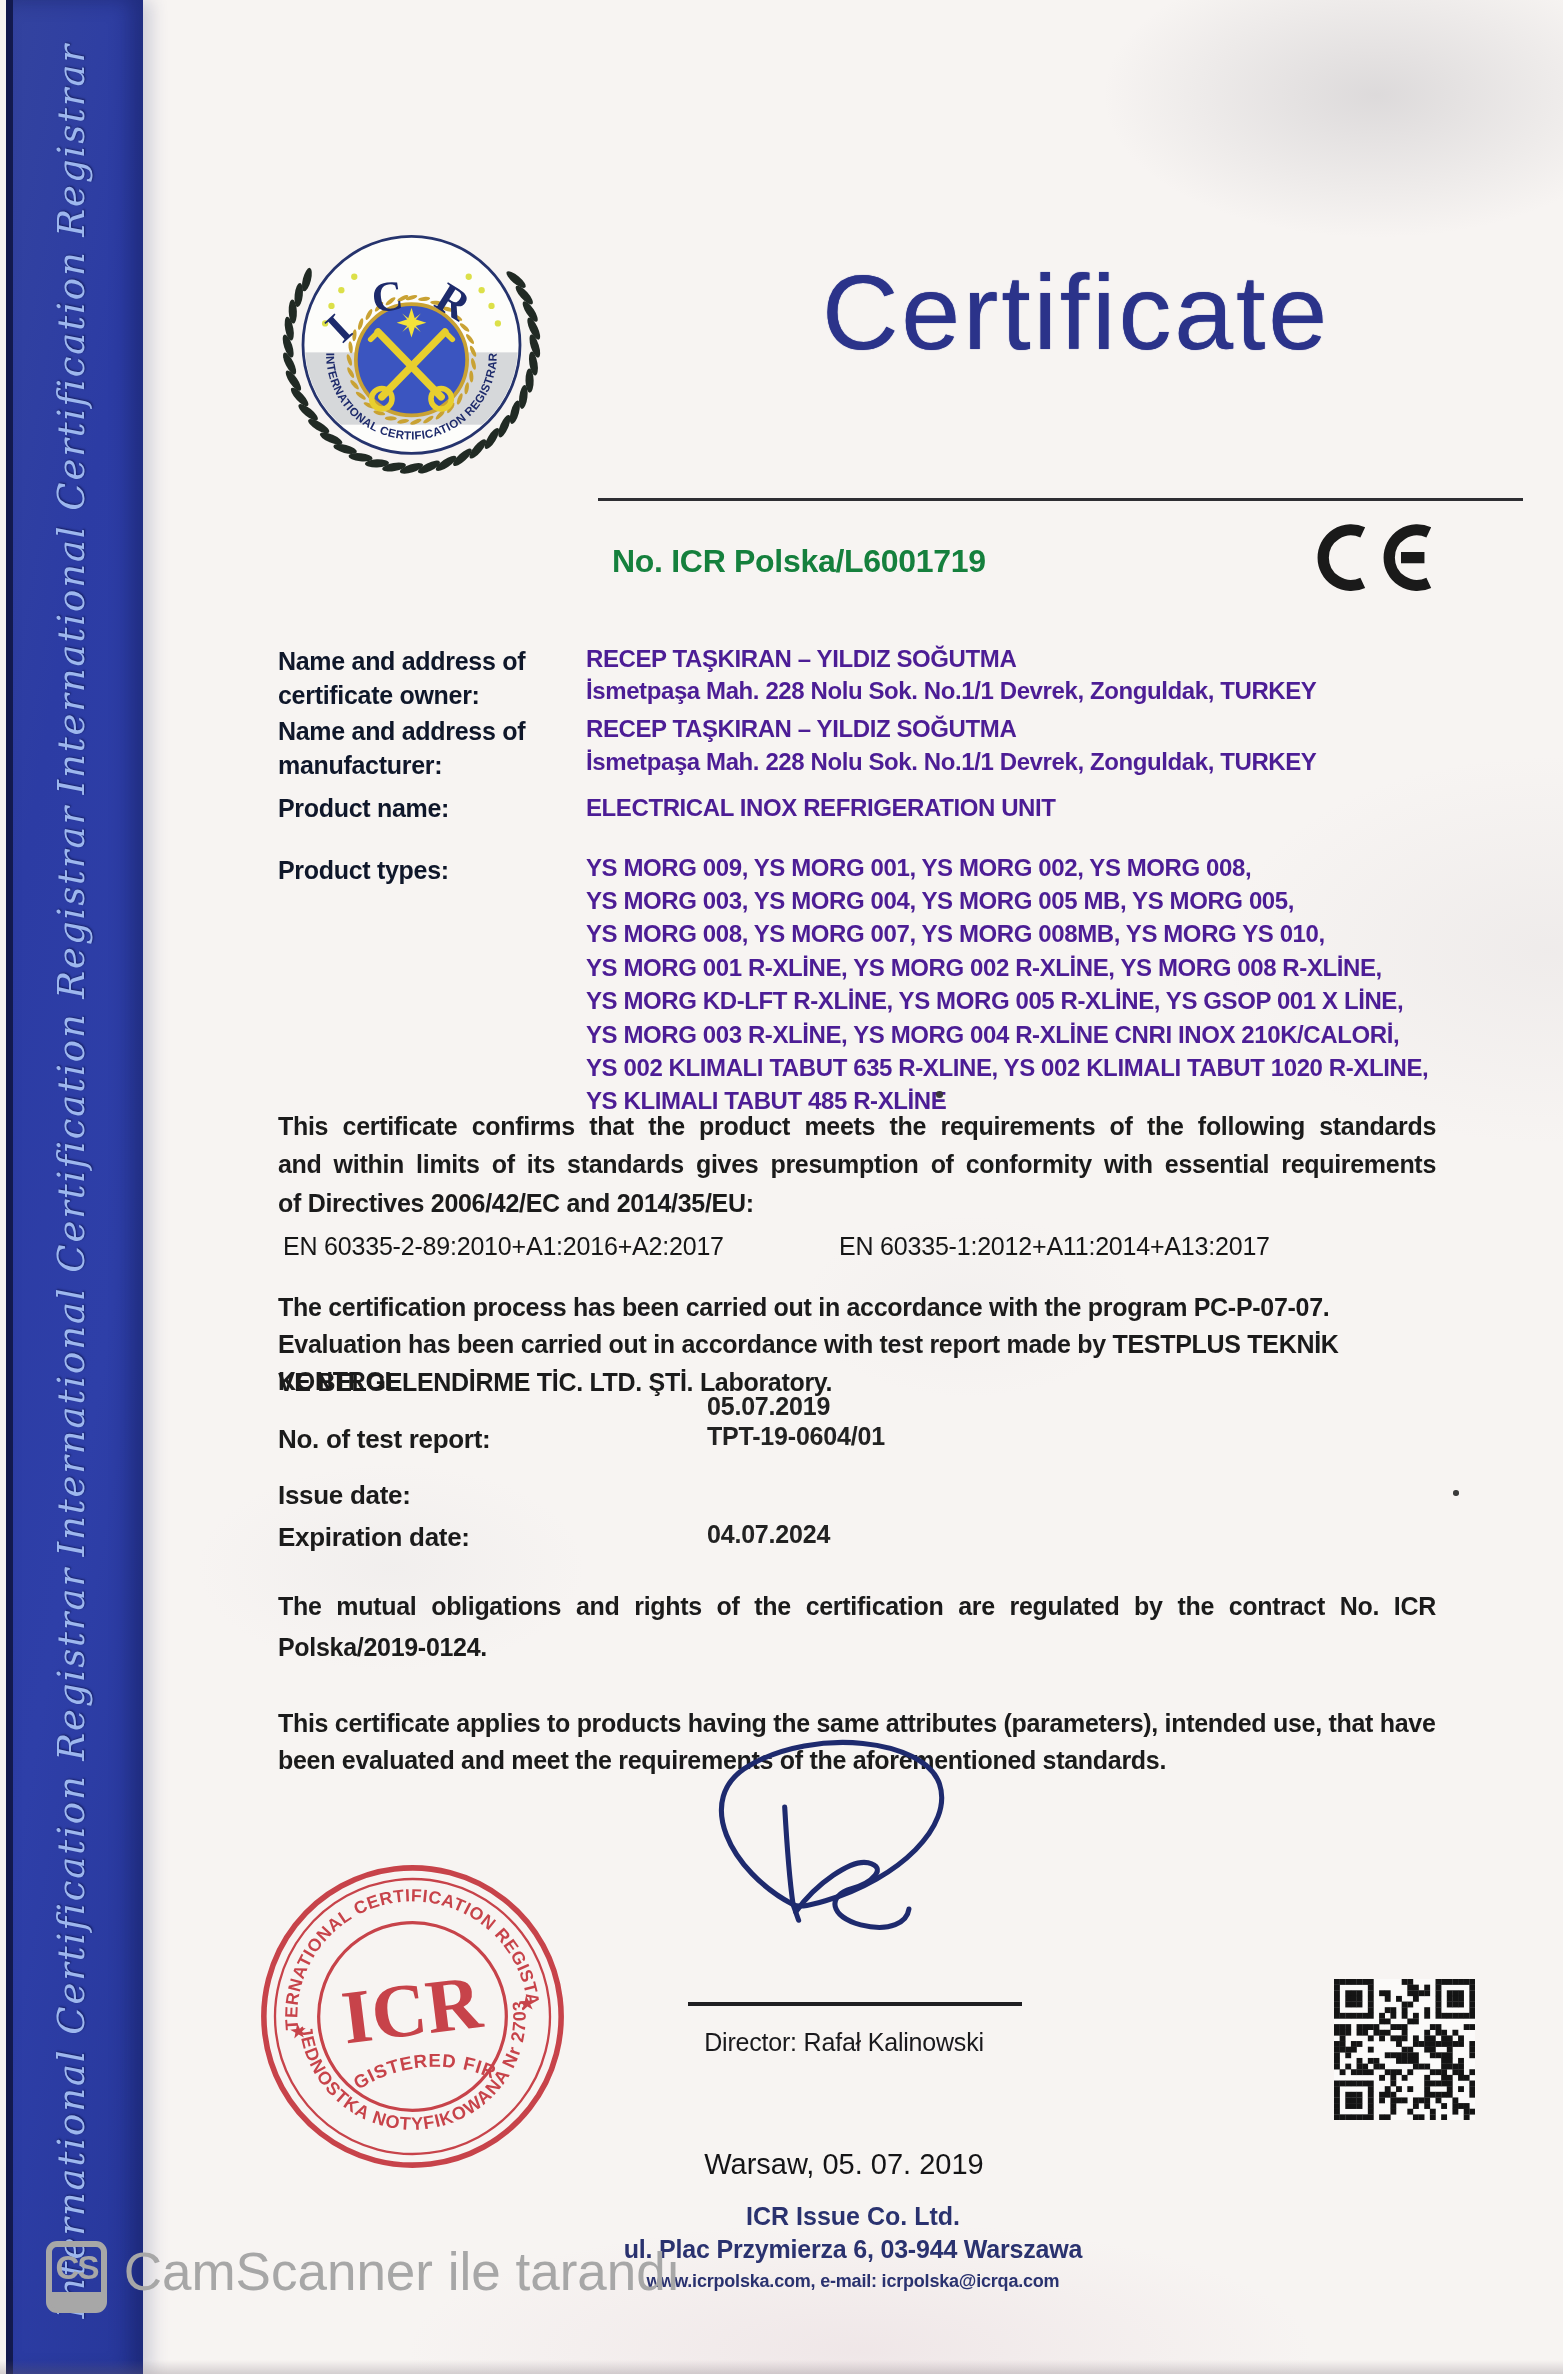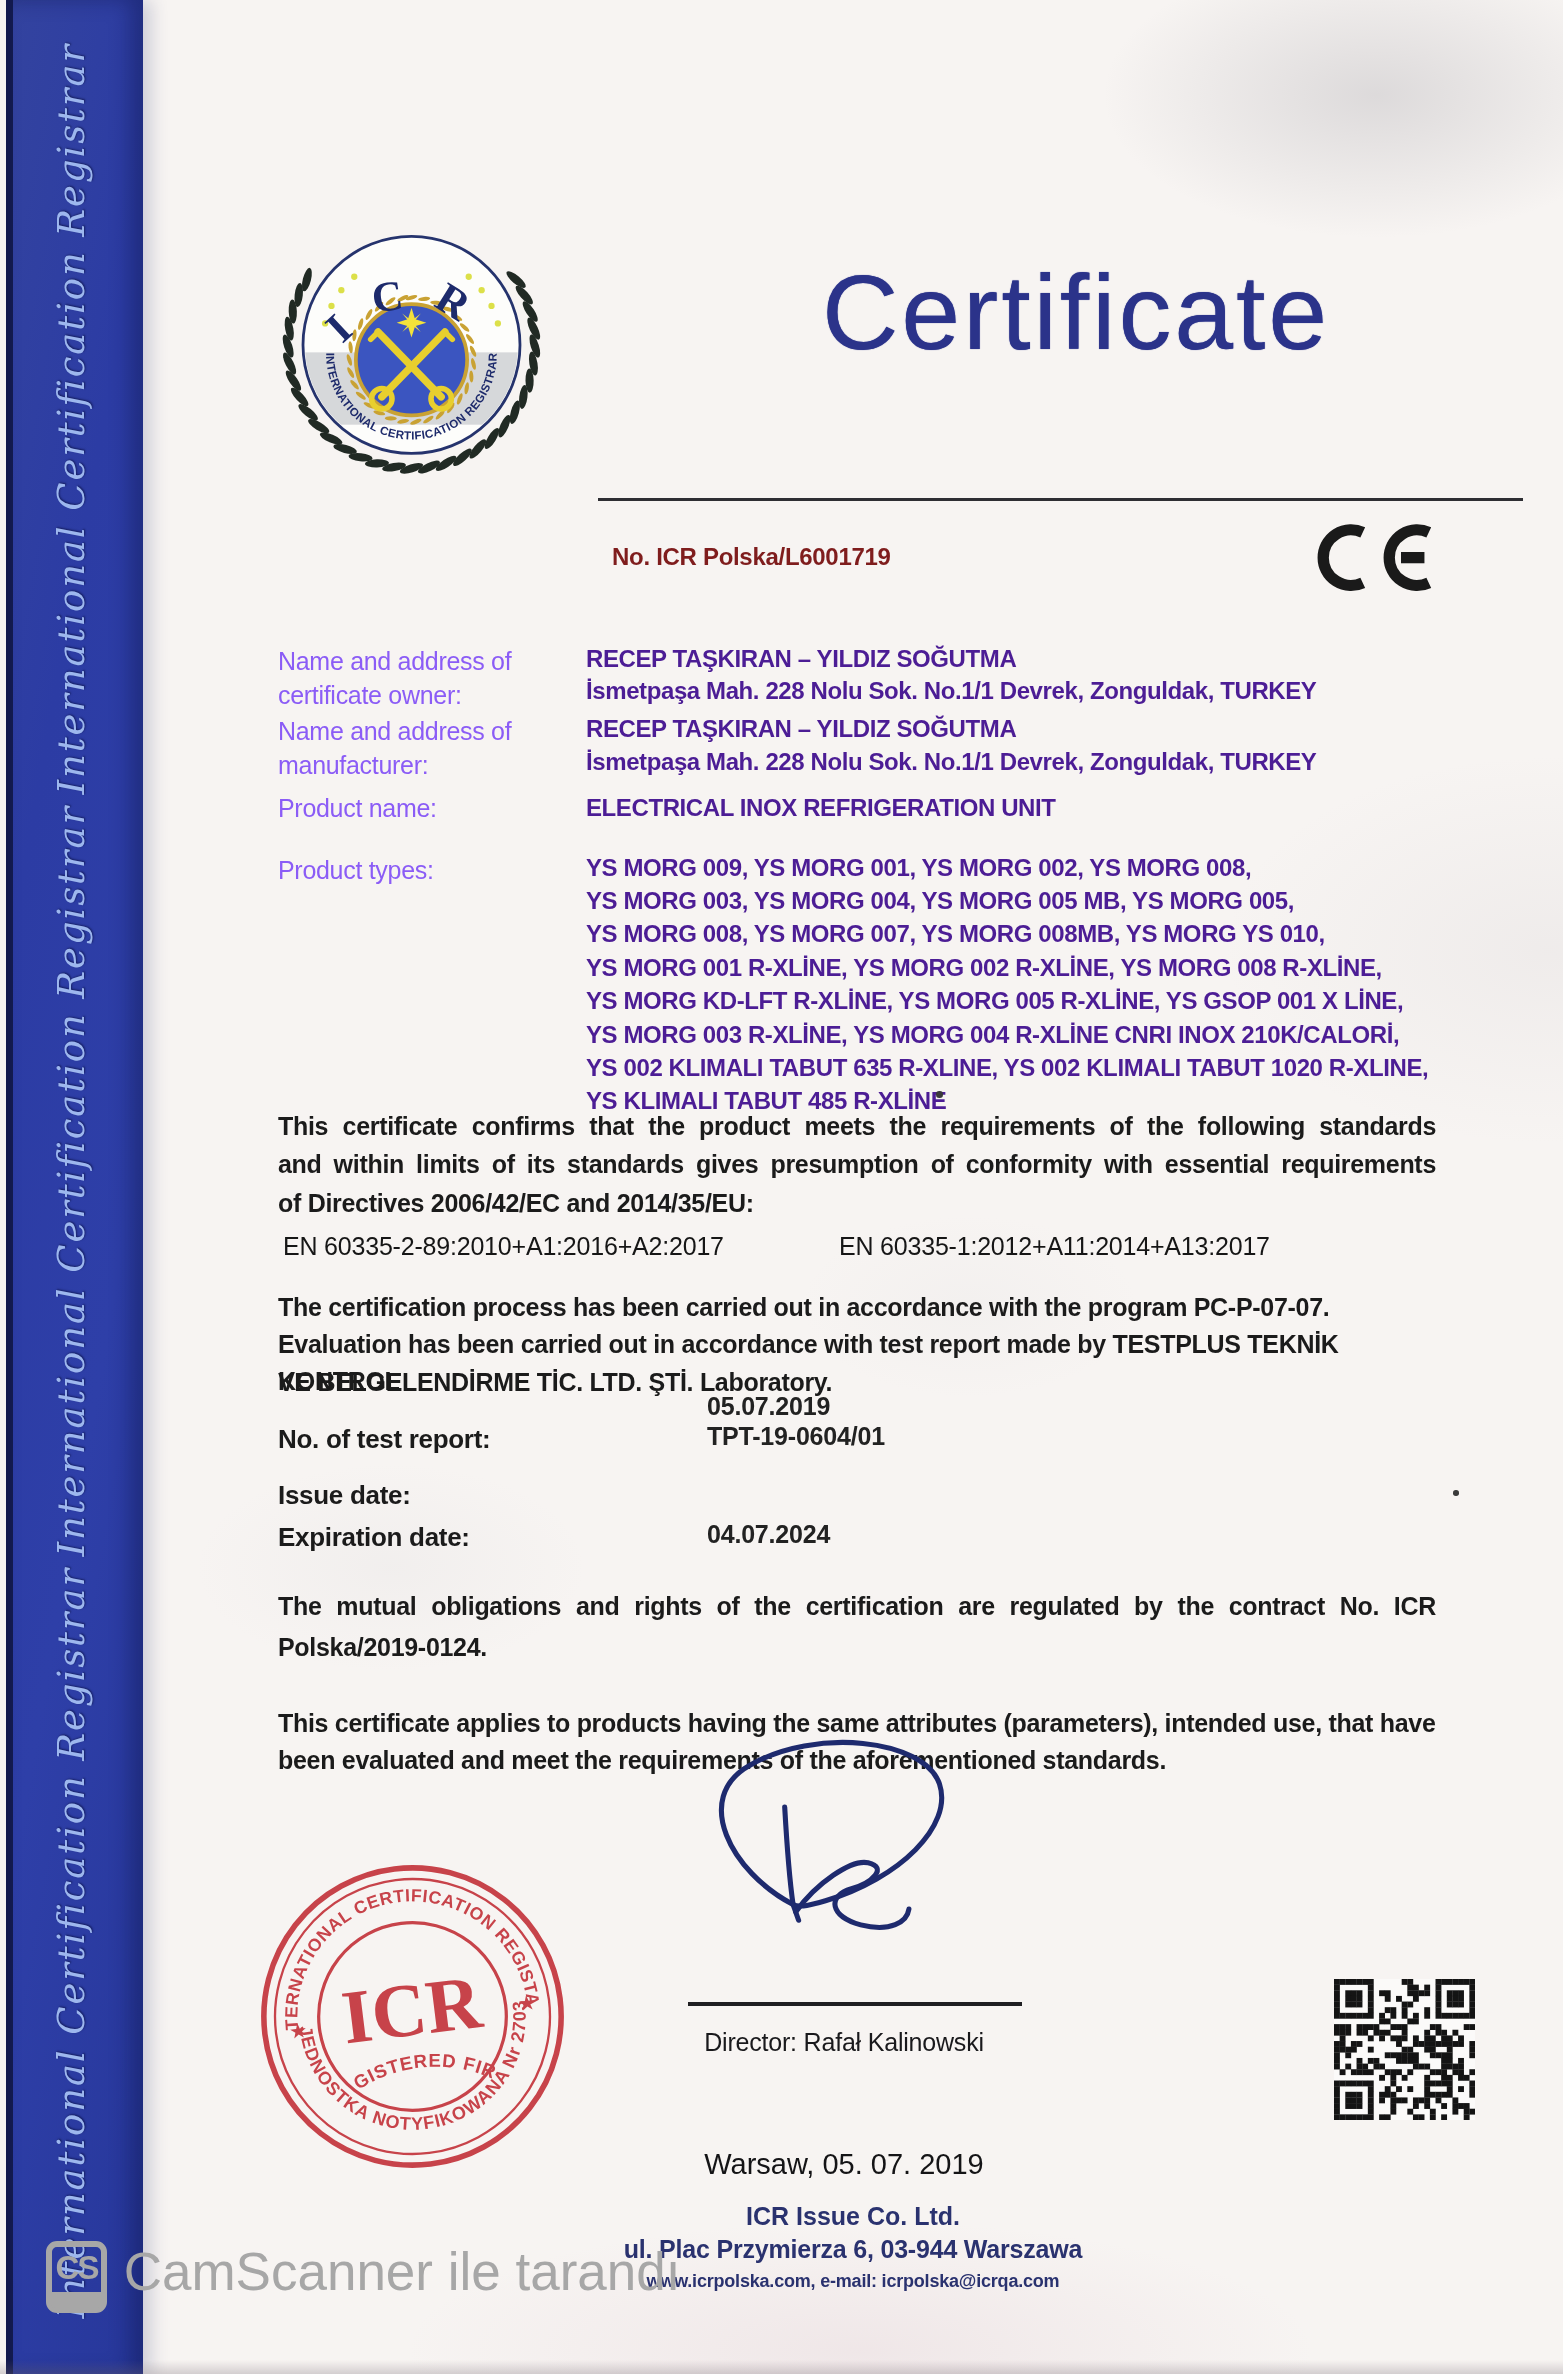--- a/index.html
+++ b/index.html
@@ -30,25 +30,25 @@
     font-family:"DejaVu Serif","Liberation Serif",serif; font-style:italic;
     font-size:37px; letter-spacing:1.9px; color:#9db7ee; white-space:nowrap;
     text-shadow:0.9px 0.9px 1.9px rgba(5,10,50,.55); padding-left:13px; }
 
   
   .logo-svg { position:absolute; left:252px; top:204px; width:319px; height:319px; }
   .title { position:absolute; left:714px; top:252px; width:724px; text-align:center;
     font-size:106px; font-weight:400; letter-spacing:2.8px; color:#2b338a;
     text-shadow:0 0 0.9px #2b338a; }
   .title-rule { position:absolute; left:598px; top:498px; width:925px; height:2.8px; background:#2e2e33; }
-  .cert-no { position:absolute; left:612px; top:543px; font-size:24px; font-weight:700; color:#7f1d1d; letter-spacing:-0.3px; }
+  .cert-no { position:absolute; left:612px; top:543px; font-size:32px; font-weight:700; color:#15803d; letter-spacing:-0.3px; }
   .ce-svg { position:absolute; left:1295px; top:516px; width:139px; height:85px; }
 
   
-  .lbl { position:absolute; left:278px; width:311px; font-size:25px; font-weight:400; color:#8b5cf6; line-height:34px; letter-spacing:-0.3px; }
+  .lbl { position:absolute; left:278px; width:311px; font-size:25px; font-weight:700; color:#0f172a; line-height:34px; letter-spacing:-0.3px; }
   .val { position:absolute; left:586px; width:872px; font-size:24px; font-weight:700; color:#4c1d95; line-height:33px; letter-spacing:-0.4px; }
   .para { position:absolute; left:278px; width:1158px; font-size:25px; font-weight:700; color:#1b1b1b; line-height:37px; letter-spacing:-0.3px; }
   .jline { text-align:justify; text-align-last:justify; }
   .std { position:absolute; font-size:25px; font-weight:400; color:#161616; letter-spacing:-0.2px; }
   .rlabel { position:absolute; left:278px; font-size:26px; font-weight:700; color:#1b1b1b; letter-spacing:-0.3px; }
   .rvalue { position:absolute; left:707px; font-size:25px; font-weight:700; color:#222; letter-spacing:-0.2px; }
 
   
   .stamp-svg { position:absolute; left:249px; top:1853px; width:327px; height:327px; transform:rotate(-7deg); opacity:.92; }
   .sig-svg { position:absolute; left:675px; top:1733px; width:288px; height:241px; }

